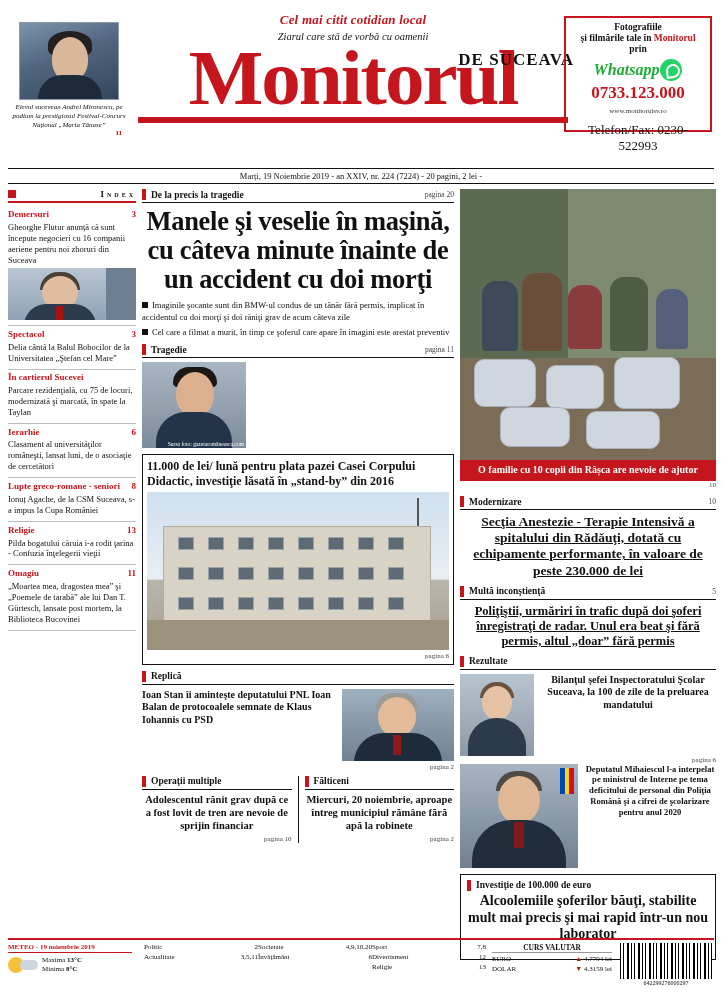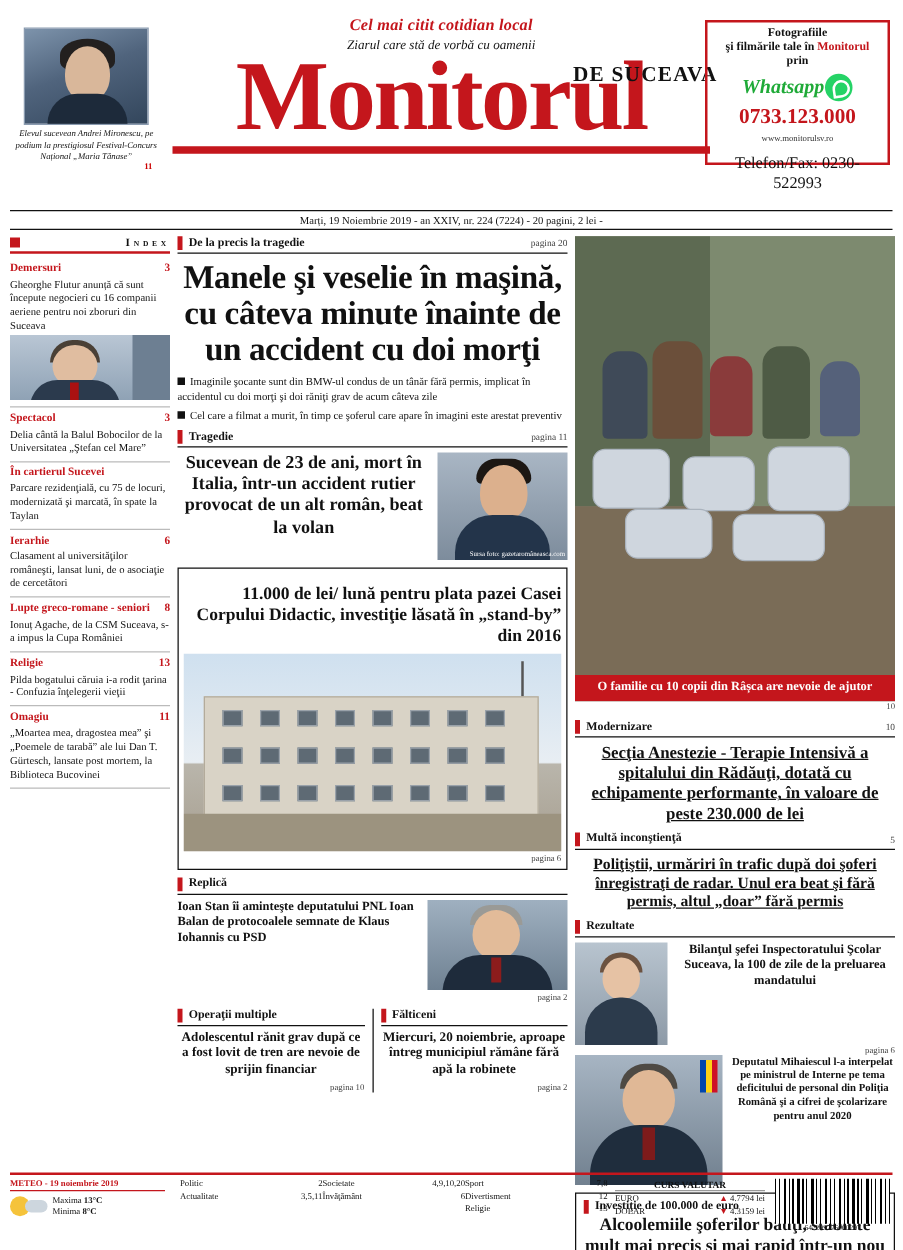--- a/index.html
+++ b/index.html
@@ -140,21 +140,21 @@
   .tr-photo {
     width:104px; flex:0 0 104px; height:86px; position:relative; overflow:hidden;
     background:linear-gradient(180deg,#a9b6c4,#7d8c9c);
   }
   .tr-photo .f { position:absolute; left:34px; top:10px; width:38px; height:44px; background:#dcb08d; border-radius:50% 50% 45% 45%;}
   .tr-photo .h { position:absolute; left:31px; top:5px; width:44px; height:20px; background:#1c1713; border-radius:22px 22px 6px 6px;}
   .tr-photo .s { position:absolute; left:14px; top:50px; width:76px; height:36px; background:#23344a; border-radius:30px 30px 0 0;}
   .tr-cred { font-size:5.5px; color:#fff; position:absolute; right:2px; bottom:1px; }
 
   .inv-box { border:1px solid #111; margin-top:6px; padding:4px; }
-  .inv-title { font-weight:bold; font-size:14px; text-align:right; line-height:1.2;margin-top:9px; }
+  .inv-title { font-weight:bold; font-size:12px; text-align:left; line-height:1.2; }
   .inv-photo {
     margin-top:4px; height:158px; position:relative; overflow:hidden;
     background:linear-gradient(180deg,#cfe0ef 0%, #e8eef3 55%, #b9b5ab 56%, #a79f90 100%);
   }
   .inv-photo .bld {
     position:absolute; left:16px; top:34px; width:268px; height:96px;
     background:#d9d3c6; border:1px solid #b3ab9b;
   }
   .inv-photo .win {
     position:absolute; width:16px; height:13px; background:#5e6a74; border:1px solid #9aa2aa;
@@ -177,21 +177,21 @@
   .rep-pg { text-align:right; font-size:7px; color:#444; margin-top:2px; }
 
   .bottom-two { display:flex; gap:6px; margin-top:5px; }
   .b2 { flex:1; }
   .b2 .t { font-weight:bold; font-size:10.5px; line-height:1.22; text-align:center; margin-top:3px;}
   .b2 .pg { text-align:right; font-size:7px; color:#444; margin-top:3px;}
   .vline { width:1px; background:#111; }
 
   
   .big-photo {
-    height:372px; position:relative; overflow:hidden;
+    height:292px; position:relative; overflow:hidden;
     background:linear-gradient(180deg,#6c6f63 0%, #8b8374 40%, #6f675c 100%);
   }
   .bp-wall { position:absolute; left:0; top:0; width:100%; height:58%; background:#7d8a6f; }
   .bp-wall2 { position:absolute; left:0; top:0; width:42%; height:58%; background:#5d6a52; }
   .bp-floor { position:absolute; left:0; bottom:0; width:100%; height:42%; background:#7a6c57; }
   .bp-p { position:absolute; border-radius:14px 14px 4px 4px; }
   .bp-bag { position:absolute; background:#cfd6de; border-radius:10px; border:1px solid #aab3bd; }
   .bp-cap {
     position:absolute; left:0; bottom:0; width:100%; background:#c4161c; color:#fff;
     text-align:center; font-weight:bold; font-size:10px; line-height:1.2; padding:4px 4px 5px 4px;
@@ -388,21 +388,20 @@
         <p><span class="sq"></span><span>Cel care a filmat a murit, în timp ce şoferul care apare în imagini este arestat preventiv</span></p>
       </div>
 
       <div class="tragedie-box">
         <div class="kicker">
           <div class="bar"></div>
           <div class="k">Tragedie</div>
           <div class="p">pagina 11</div>
         </div>
         <div class="tr-flex">
-          <div class="tr-title">Sucevean de 23 de ani, mort în Italia, într-un accident rutier provocat de un alt român, beat la volan</div>
           <div class="tr-photo">
             <div class="h"></div>
               <div class="f"></div>
               <div class="s"></div>
             <div class="tr-cred">Sursa foto: gazetaromâneasca.com</div>
           </div>
         </div>
       </div>
 
       <div class="inv-box">

